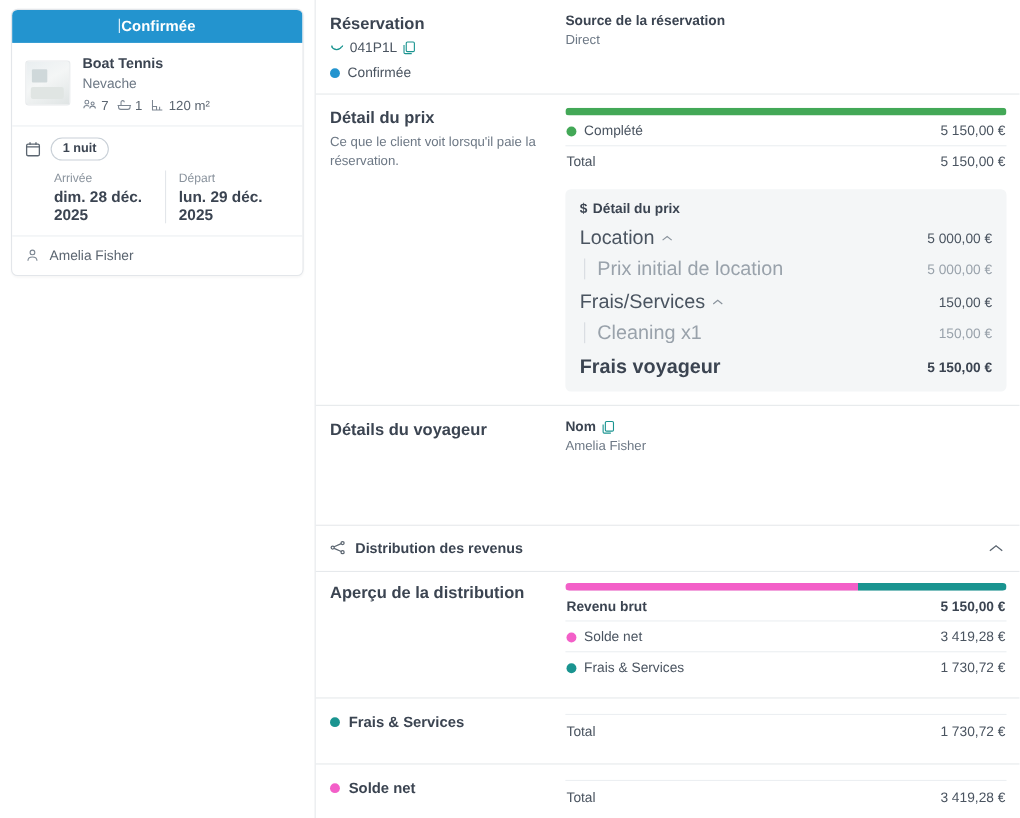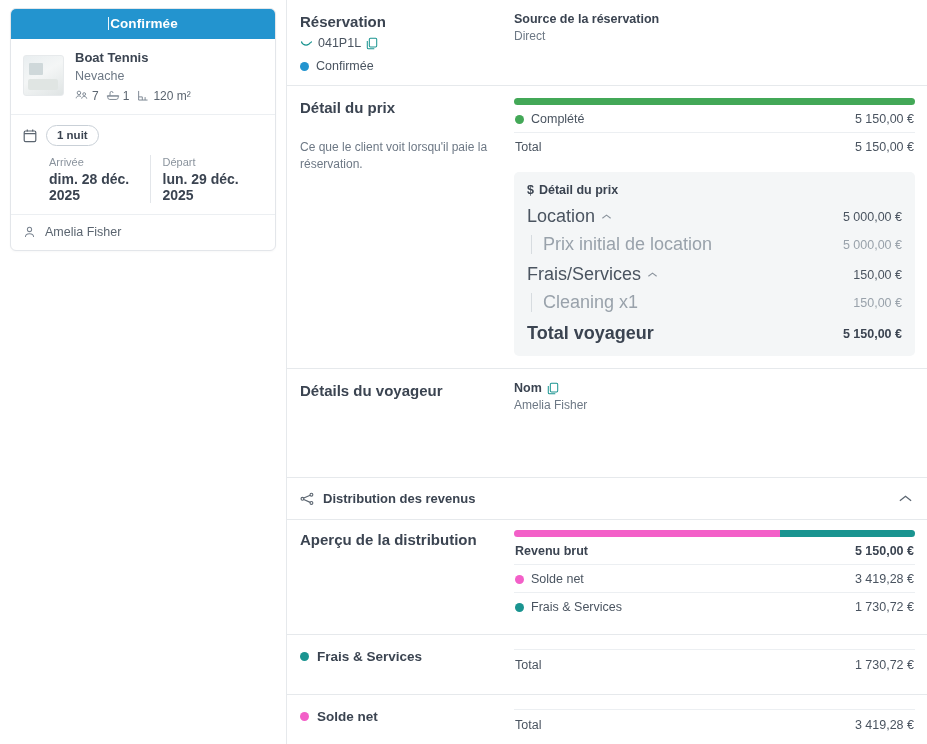--- a/index.html
+++ b/index.html
@@ -69,21 +69,21 @@
   .date-lbl { font-size: 11px; color: #8a939d; line-height: 1.3; }
   .date-val { font-size: 14px; font-weight: 700; color: #3b4451; margin-top: 2px; }
   .guest-row { display: flex; align-items: center; gap: 9px; font-size: 12.5px; color: #5b6570; }
 
   
   .main { flex: 1 1 auto; border-left: 1px solid #e6e9ec; position: relative; }
   .block { display: flex; padding: 12px 12px 12px 13px; }
   .block-left { width: 214px; flex: 0 0 214px; padding-right: 14px; }
   .block-right { flex: 1 1 auto; min-width: 0; }
   .sec-title { font-size: 15px; font-weight: 700; color: #3b4451; line-height: 1.35; }
-  .sec-desc { font-size: 12px; color: #6d7885; line-height: 1.42; margin-top: 20px; }
+  .sec-desc { font-size: 12px; color: #6d7885; line-height: 1.42; margin-top: 2px; }
   .hr { height: 1px; background: #e6e9ec; }
 
   .field-lbl { font-size: 12.5px; font-weight: 700; color: #3b4451; display:flex; align-items:center; gap:5px; }
   .field-val { font-size: 12px; color: #6d7885; margin-top: 3px; }
   .id-line { display: flex; align-items: flex-end; gap: 5px; font-size: 12.5px; color: #4a5460; margin-top: 4px; }
   .status-line { display: flex; align-items: center; gap: 7px; font-size: 12.5px; color: #4a5460; margin-top: 9px; }
   .dot { width: 9px; height: 9px; border-radius: 50%; flex: 0 0 9px; display:inline-block; }
 
   .bar { height: 7px; border-radius: 4px; overflow: hidden; display: flex; background: #edf0f2; }
   .bar > span { display: block; height: 100%; }
@@ -105,21 +105,21 @@
     content:""; position:absolute; left:4px; top:1px; bottom:1px; width:1px; background:#d7dce0;
   }
   .pb-row.sub .r { color: #99a2ab; }
   .pb-row.total { margin-top: 10px; }
   .pb-row.total .l, .pb-row.total .r { font-weight: 700; color: #3b4451; }
 
   .acc-head {
     display: flex; align-items: center; justify-content: space-between;
     padding: 13px 14px 13px 13px;
   }
-  .acc-head .t { display:flex; align-items:center; gap: 8px; font-size: 13px; font-weight: 700; color: #3b4451; }
+  .acc-head .t { display:flex; align-items:flex-start; gap: 8px; font-size: 13px; font-weight: 700; color: #3b4451; }
 
   .sub-block { display: flex; padding: 10px 12px 14px 13px; }
   .sub-left { width: 214px; flex: 0 0 214px; padding-right: 14px; }
   .sub-right { flex: 1 1 auto; min-width: 0; }
   .lbl-with-dot { display: flex; align-items: center; gap: 8px; font-size: 13.5px; font-weight: 700; color: #3b4451; }
 
   svg { display: block; }
   .ico { color: #8a939d; flex: 0 0 auto; }
   .ico-teal { color: #1a9490; flex: 0 0 auto; }
 </style>
@@ -304,21 +304,21 @@
                   </svg>
               </span>
             </span>
             <span class="r">150,00 €</span>
           </div>
           <div class="pb-row sub">
             <span class="l">Cleaning x1</span>
             <span class="r">150,00 €</span>
           </div>
           <div class="pb-row total">
-            <span class="l">Total voyageur</span>
+            <span class="l">Frais voyageur</span>
             <span class="r">5 150,00 €</span>
           </div>
         </div>
       </div>
     </div>
 
     <div class="hr"></div>
 
     <div class="block" style="min-height:108px">
       <div class="block-left">

